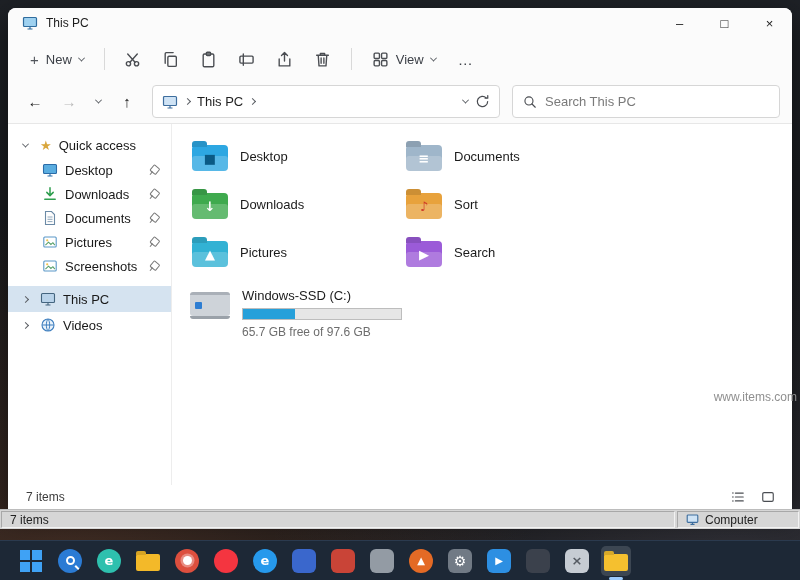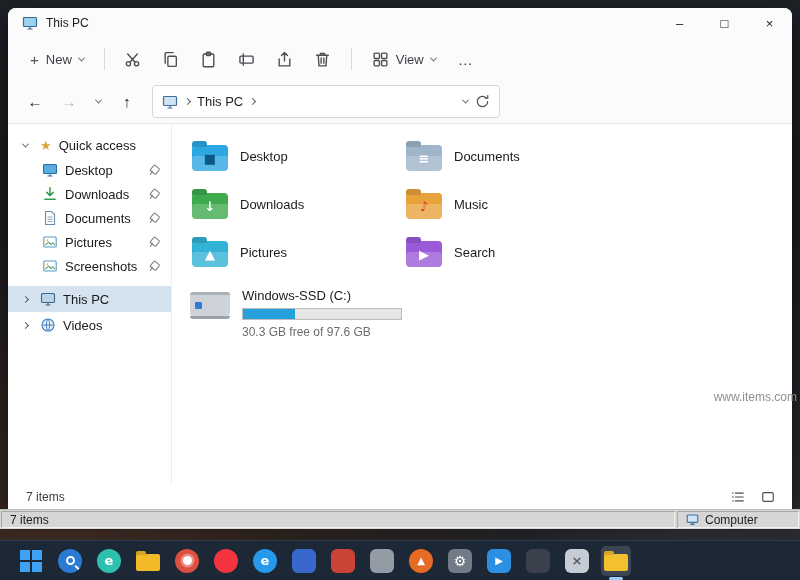--- a/index.html
+++ b/index.html
@@ -202,20 +202,27 @@
       <span class="crumb-label">This PC</span>
       <span class="chev right sm"></span>
       <span class="flex1"></span>
       <span class="chev down sm"></span>
       <svg class="ti" style="width:15px;height:15px" viewBox="0 0 16 16">
           <path d="M13.5 8a5.5 5.5 0 1 1-1.6-3.9"></path>
           <path d="M13.6 1.6v2.8H10.8"></path>
         </svg>
     </div>
 
+    <div class="searchbox">
+      <svg class="ti" style="width:14px;height:14px" viewBox="0 0 16 16">
+          <circle cx="6.8" cy="6.8" r="4.6"></circle>
+          <path d="M10.3 10.3L14 14"></path>
+        </svg>
+      <input type="text" placeholder="Search This PC" style="">
+    </div>
   </div>
 
   <div class="wbody">
 
     <div class="sidebar">
       <div class="srow">
         <span class="cw">
             <span class="chev down sm"></span>
           </span>
         <span class="star">★</span>
@@ -308,38 +315,38 @@
         <div class="tile">
           <span class="folder" style="--fc: #9fb6ca;">
               <span class="f-glyph" style="color: rgb(255, 255, 255);">≡</span>
             </span>
           <span class="tile-label">Documents</span>
         </div>
         <div class="tile">
           <span class="folder" style="--fc: #e8a23c;">
               <span class="f-glyph" style="color: rgb(207, 59, 42);">♪</span>
             </span>
-          <span class="tile-label">Music</span>
+          <span class="tile-label">Sort</span>
         </div>
         <div class="tile">
           <span class="folder" style="--fc: #9b5bd8;">
               <span class="f-glyph" style="color: rgb(255, 255, 255);">▶</span>
             </span>
           <span class="tile-label">Search</span>
         </div>
       </div>
 
       <div class="drive">
         <span class="drive-ic"></span>
         <div>
           <div class="drive-name">Windows-SSD (C:)</div>
           <div class="drive-bar">
             <div class="drive-fill" style="width: 33%;"></div>
           </div>
-          <div class="drive-free">30.3 GB free of 97.6 GB</div>
+          <div class="drive-free">65.7 GB free of 97.6 GB</div>
         </div>
       </div>
     </div>
   </div>
 
   <div class="statusbar">
     <span>7 items</span>
     <span class="status-views">
       <button class="sv-btn">
         <svg class="ti" style="width:14px;height:14px" viewBox="0 0 16 16">

